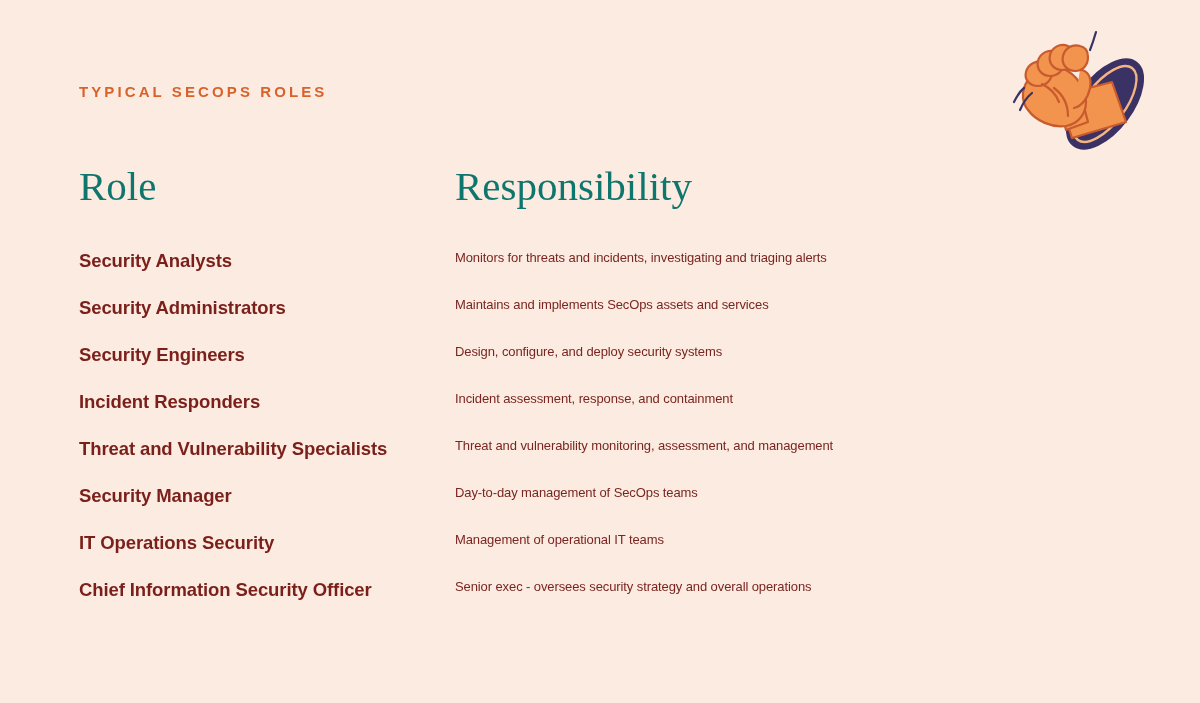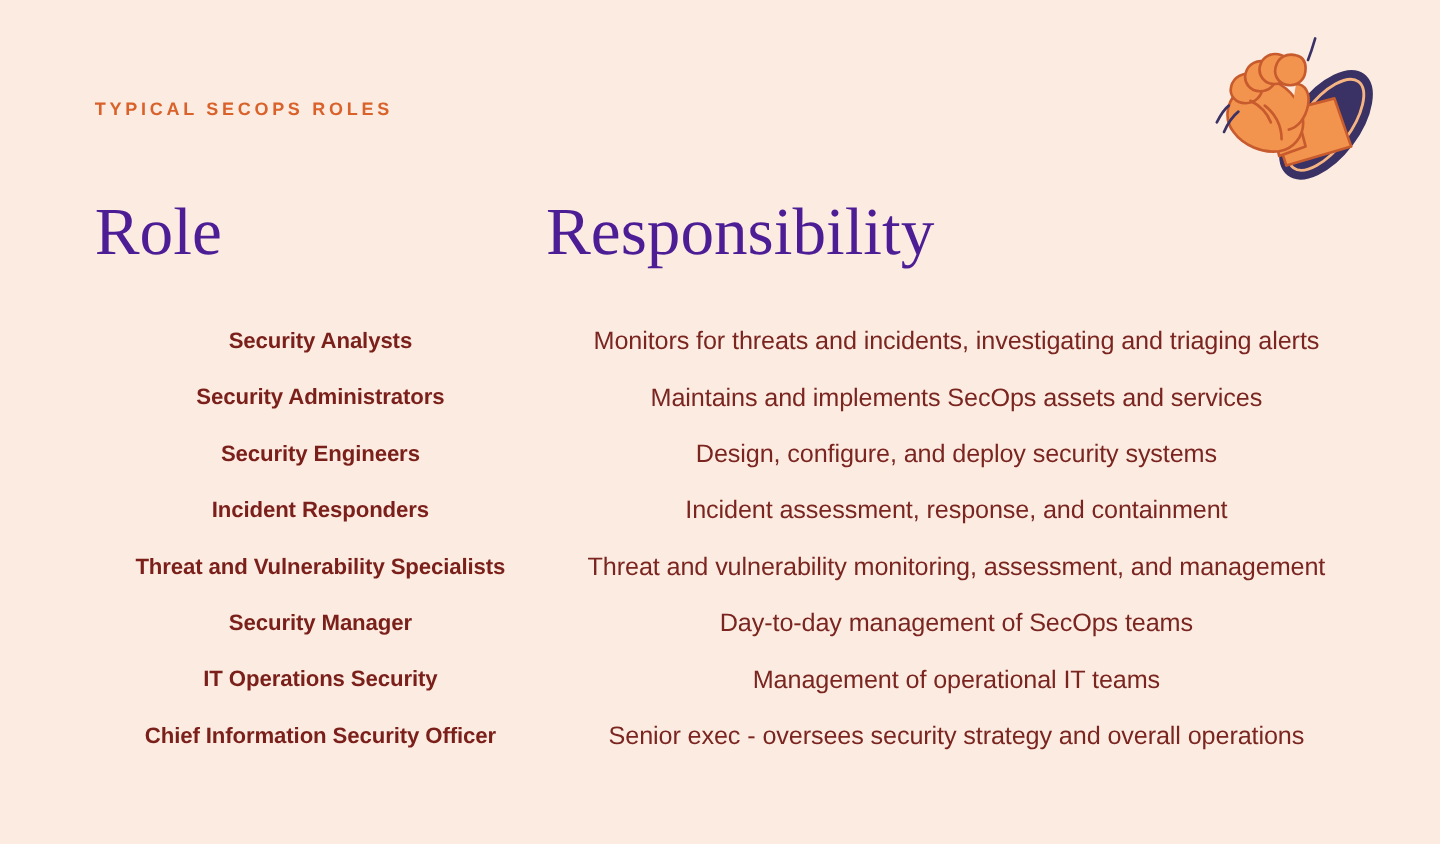--- a/index.html
+++ b/index.html
@@ -38,55 +38,54 @@
   .headers {
     position: absolute;
     left: 79px;
     top: 166px;
     width: 1040px;
     height: 58px;
   }
   .col-head {
     position: absolute;
     font-family: "Liberation Serif", "DejaVu Serif", serif;
-    font-size: 56px;
+    font-size: 41px;
     font-weight: normal;
-    color: #4c1d95;
+    color: #0f766e;
     line-height: 1;
     white-space: nowrap;
   }
   .col-head.role-head { left: 0px; top: 0px; }
   .col-head.resp-head { left: 376px; top: 0px; text-align: center; }
 
   
   .table {
     position: absolute;
     left: 79px;
-    top: 273px;
+    top: 250px;
     width: 1060px;
-    text-align: center;
   }
   .row {
     position: relative;
     height: 47px;
     display: flex;
     align-items: flex-start;
   }
   .cell-role {
     width: 376px;
     flex: 0 0 376px;
     font-size: 18.5px;
     font-weight: bold;
     color: #7A1F1A;
     letter-spacing: -0.1px;
     white-space: nowrap;
   }
   .cell-resp {
     flex: 1 1 auto;
-    font-size: 21px;
+    font-size: 13px;
     font-weight: normal;
     color: #7A2520;
     letter-spacing: -0.1px;
     white-space: nowrap;
   }
 
   
   .illustration {
     position: absolute;
     left: 1000px;

